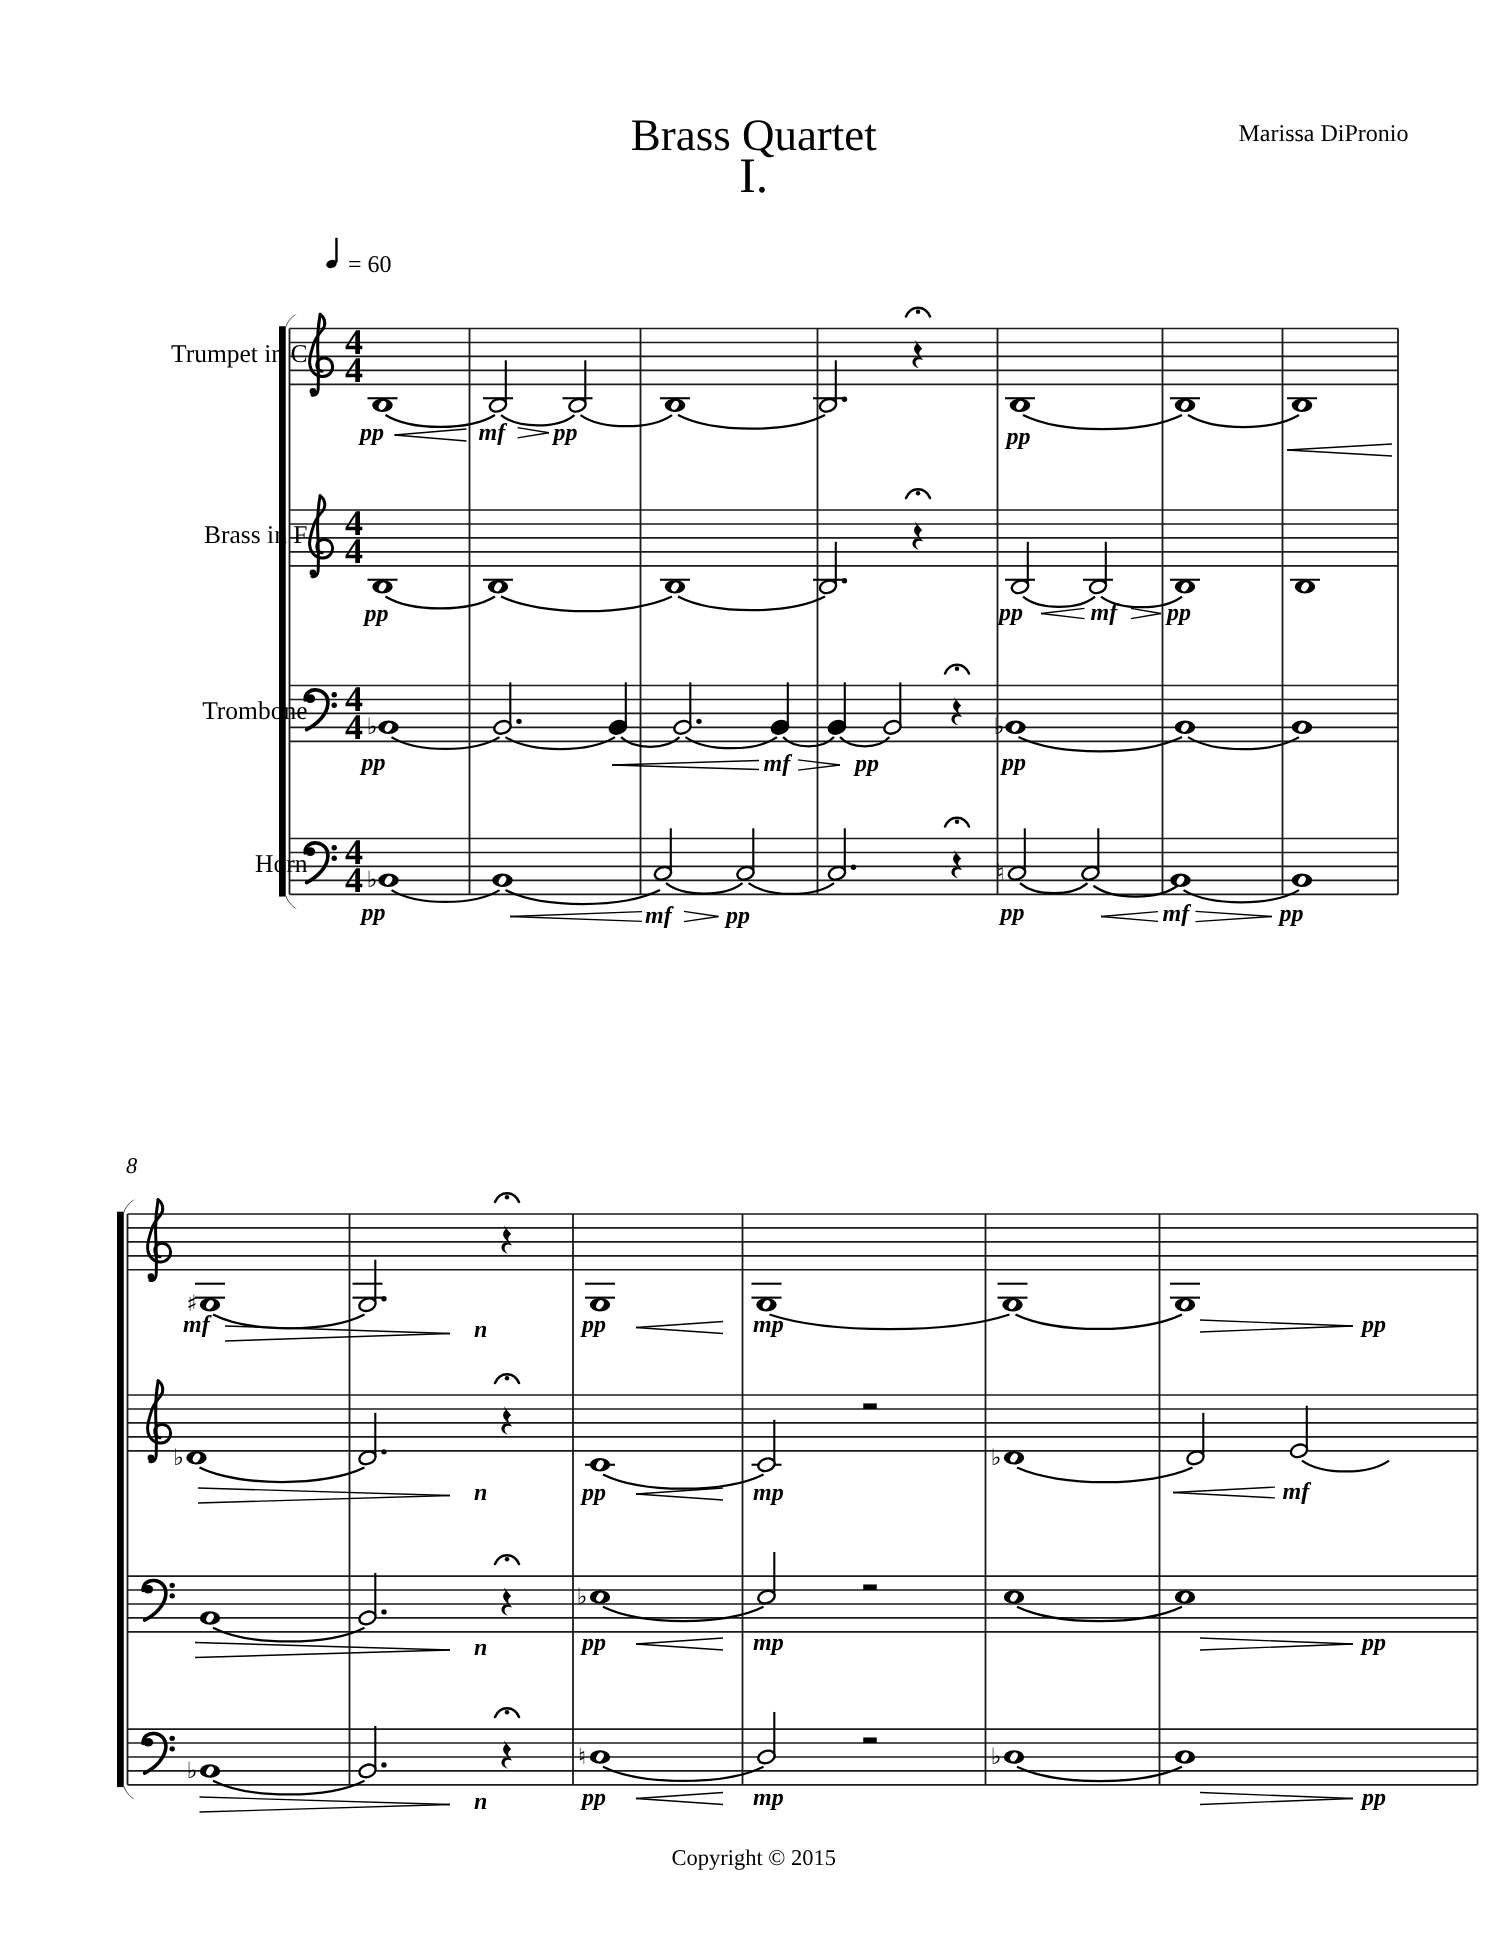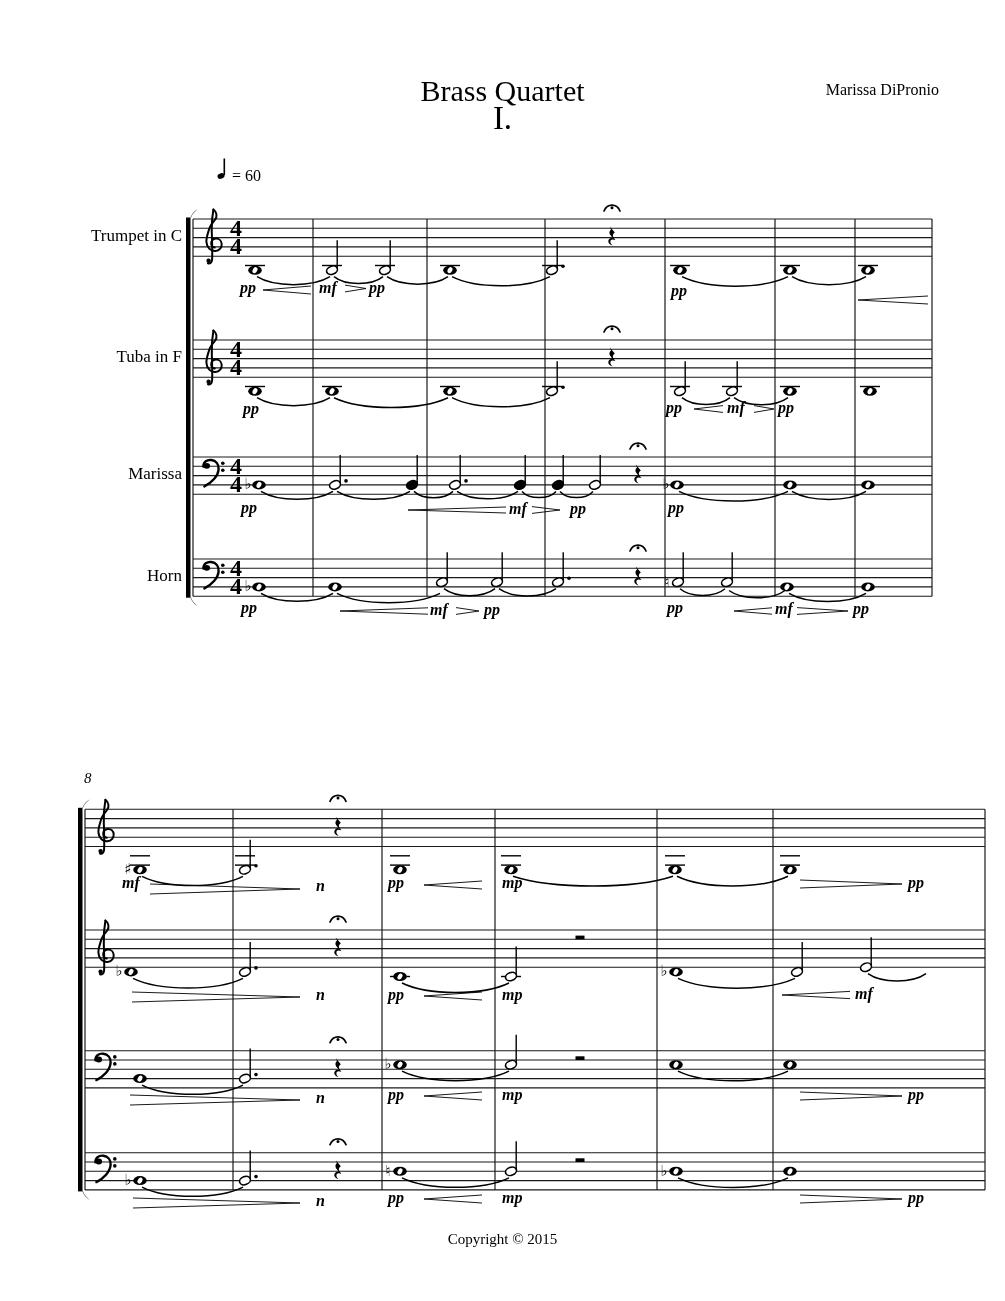--- a/index.html
+++ b/index.html
@@ -5,21 +5,21 @@
   html,body{margin:0;padding:0;background:#ffffff;}
   .page{position:relative;width:1005px;height:1301px;background:#fff;
         font-family:"Liberation Serif",serif;color:#000;overflow:hidden;}
   .page svg{position:absolute;left:0;top:0;}
   .txt{position:absolute;white-space:nowrap;}
   .title{left:0;top:26px;width:100%;text-align:center;font-size:30px;margin-top:48px;}
   .composer{right:66px;top:81px;font-size:16px;}
   .movement{left:0;top:100px;width:100%;text-align:center;font-size:33px;}
   .measure-num{left:84px;top:770px;font-size:15px;font-style:italic;}
   .copyright{left:0;top:1231px;width:100%;text-align:center;font-size:15px;}
-  .ilabel{position:absolute;left:0;width:182px;text-align:right;font-size:17px;}
+  .ilabel{position:absolute;left:0;width:182px;text-align:right;font-size:17px;padding-left:23px;}
 </style>
 </head>
 <body>
 
 <div class="page">
   <svg id="score-svg" width="1005" height="1301" viewBox="0 0 1005 1301">
       <g>
         <line x1="193" y1="219" x2="193" y2="596.2" stroke="#1a1a1a" stroke-width="1.2"></line>
         <line x1="313" y1="219" x2="313" y2="596.2" stroke="#1a1a1a" stroke-width="1.2"></line>
         <line x1="427" y1="219" x2="427" y2="596.2" stroke="#1a1a1a" stroke-width="1.2"></line>
@@ -751,17 +751,17 @@
         <ellipse cx="221" cy="176" rx="3.6" ry="2.7" transform="rotate(-20 221 176)"></ellipse>
         <line x1="224.3" y1="175" x2="224.3" y2="158.5" stroke="#000" stroke-width="1.6"></line>
         <text x="232" y="181" text-anchor="start" style="font:16px &quot;Liberation Serif&quot;,serif;fill:#000">= 60</text>
       </g>
     </svg>
   <div class="txt title">Brass Quartet</div>
   <div class="txt composer">Marissa DiPronio</div>
   <div class="txt movement">I.</div>
   <div class="txt measure-num">8</div>
   <div class="ilabel" style="top:226px">Trumpet in C</div>
-  <div class="ilabel" style="top:347px">Tuba in F</div>
-  <div class="ilabel" style="top:464px">Marissa</div>
+  <div class="ilabel" style="top:347px">Brass in F</div>
+  <div class="ilabel" style="top:464px">Trombone</div>
   <div class="ilabel" style="top:566px">Horn</div>
   <div class="txt copyright">Copyright © 2015</div>
 </div>
 
 </body></html>

